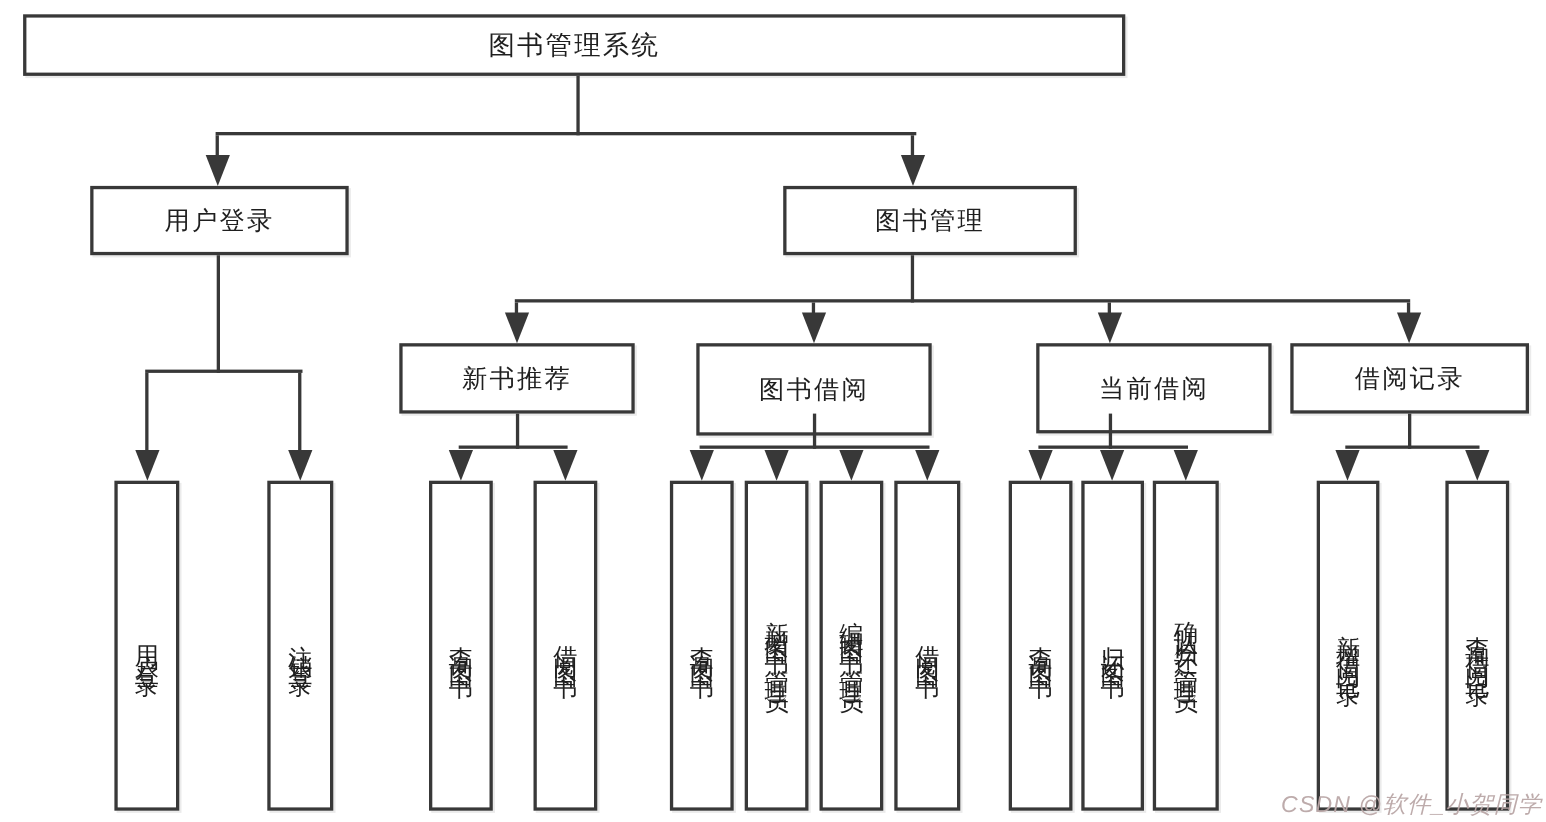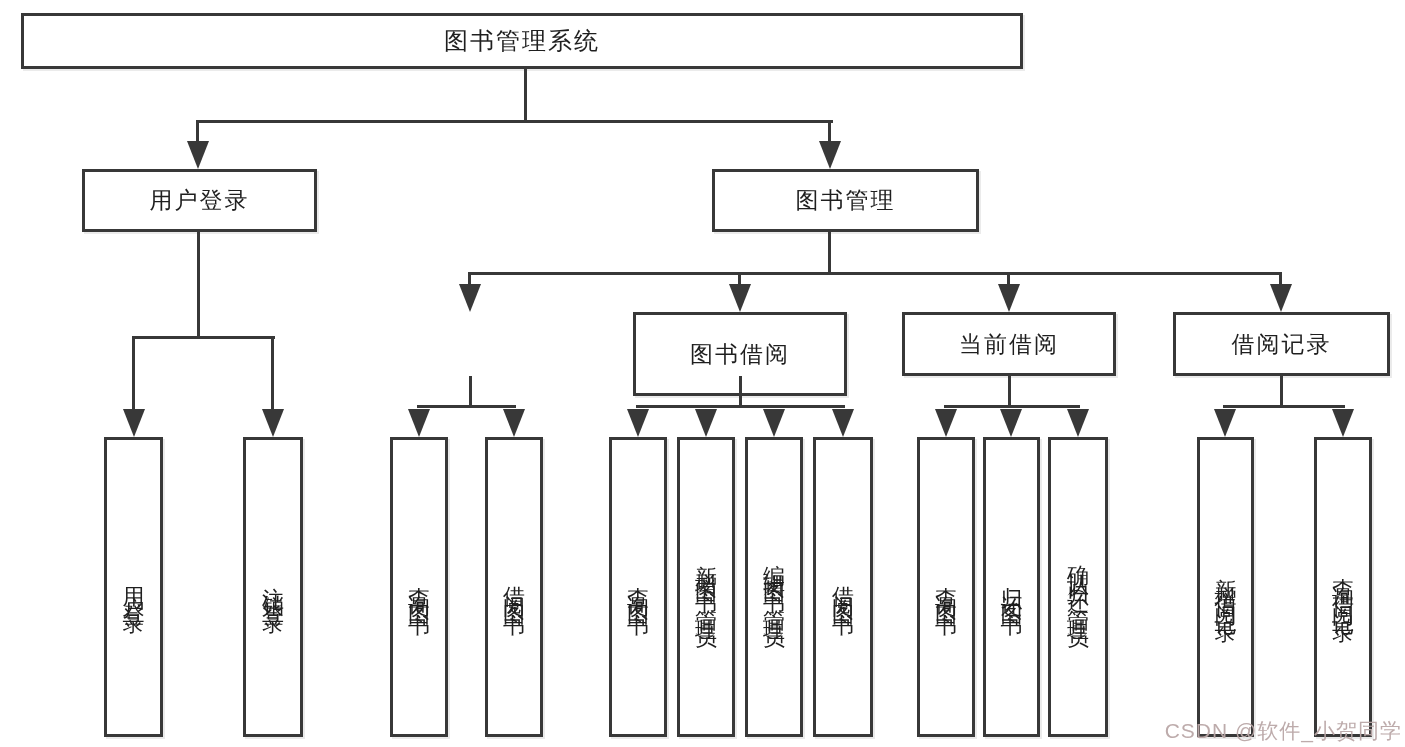--- a/index.html
+++ b/index.html
@@ -56,20 +56,21 @@
     border-top: 28px solid #383838;
   }
   #watermark {
     position: absolute;
     right: 3px;
     bottom: 2px;
     font-size: 21px;
     color: rgba(185, 166, 166, 0.95);
     letter-spacing: 1px;
     white-space: nowrap;
+    font-style: italic;
   }
 </style>
 </head>
 <body>
 
 <div id="canvas">
 
   <div class="hbox title" style="left:21px; top:13px; width:1002px; height:56px">图书管理系统</div>
 
   <div class="line" style="left:524px; top:69px; width:3px; height:54px"></div>
@@ -93,22 +94,23 @@
   <div class="line" style="left:468px; top:272px; width:814px; height:3px"></div>
   <div class="line" style="left:468px; top:275px; width:3px; height:11px"></div>
   <div class="arrow" style="left:459px; top:284px"></div>
   <div class="line" style="left:738px; top:275px; width:3px; height:11px"></div>
   <div class="arrow" style="left:729px; top:284px"></div>
   <div class="line" style="left:1007px; top:275px; width:3px; height:11px"></div>
   <div class="arrow" style="left:998px; top:284px"></div>
   <div class="line" style="left:1279px; top:275px; width:3px; height:11px"></div>
   <div class="arrow" style="left:1270px; top:284px"></div>
 
+  <div class="hbox" style="left:363px; top:312px; width:214px; height:64px">新书推荐</div>
   <div class="hbox" style="left:633px; top:312px; width:214px; height:84px">图书借阅</div>
-  <div class="hbox" style="left:902px; top:312px; width:214px; height:64px">当前借阅</div>
+  <div class="hbox" style="left:942px; top:312px; width:214px; height:82px">当前借阅</div>
   <div class="hbox" style="left:1173px; top:312px; width:217px; height:64px">借阅记录</div>
 
   <div class="line" style="left:469px; top:376px; width:3px; height:32px"></div>
   <div class="line" style="left:417px; top:405px; width:99px; height:3px"></div>
   <div class="arrow" style="left:408px; top:409px"></div>
   <div class="arrow" style="left:503px; top:409px"></div>
 
   <div class="line" style="left:739px; top:376px; width:3px; height:32px"></div>
   <div class="line" style="left:636px; top:405px; width:209px; height:3px"></div>
   <div class="arrow" style="left:627px; top:409px"></div>

